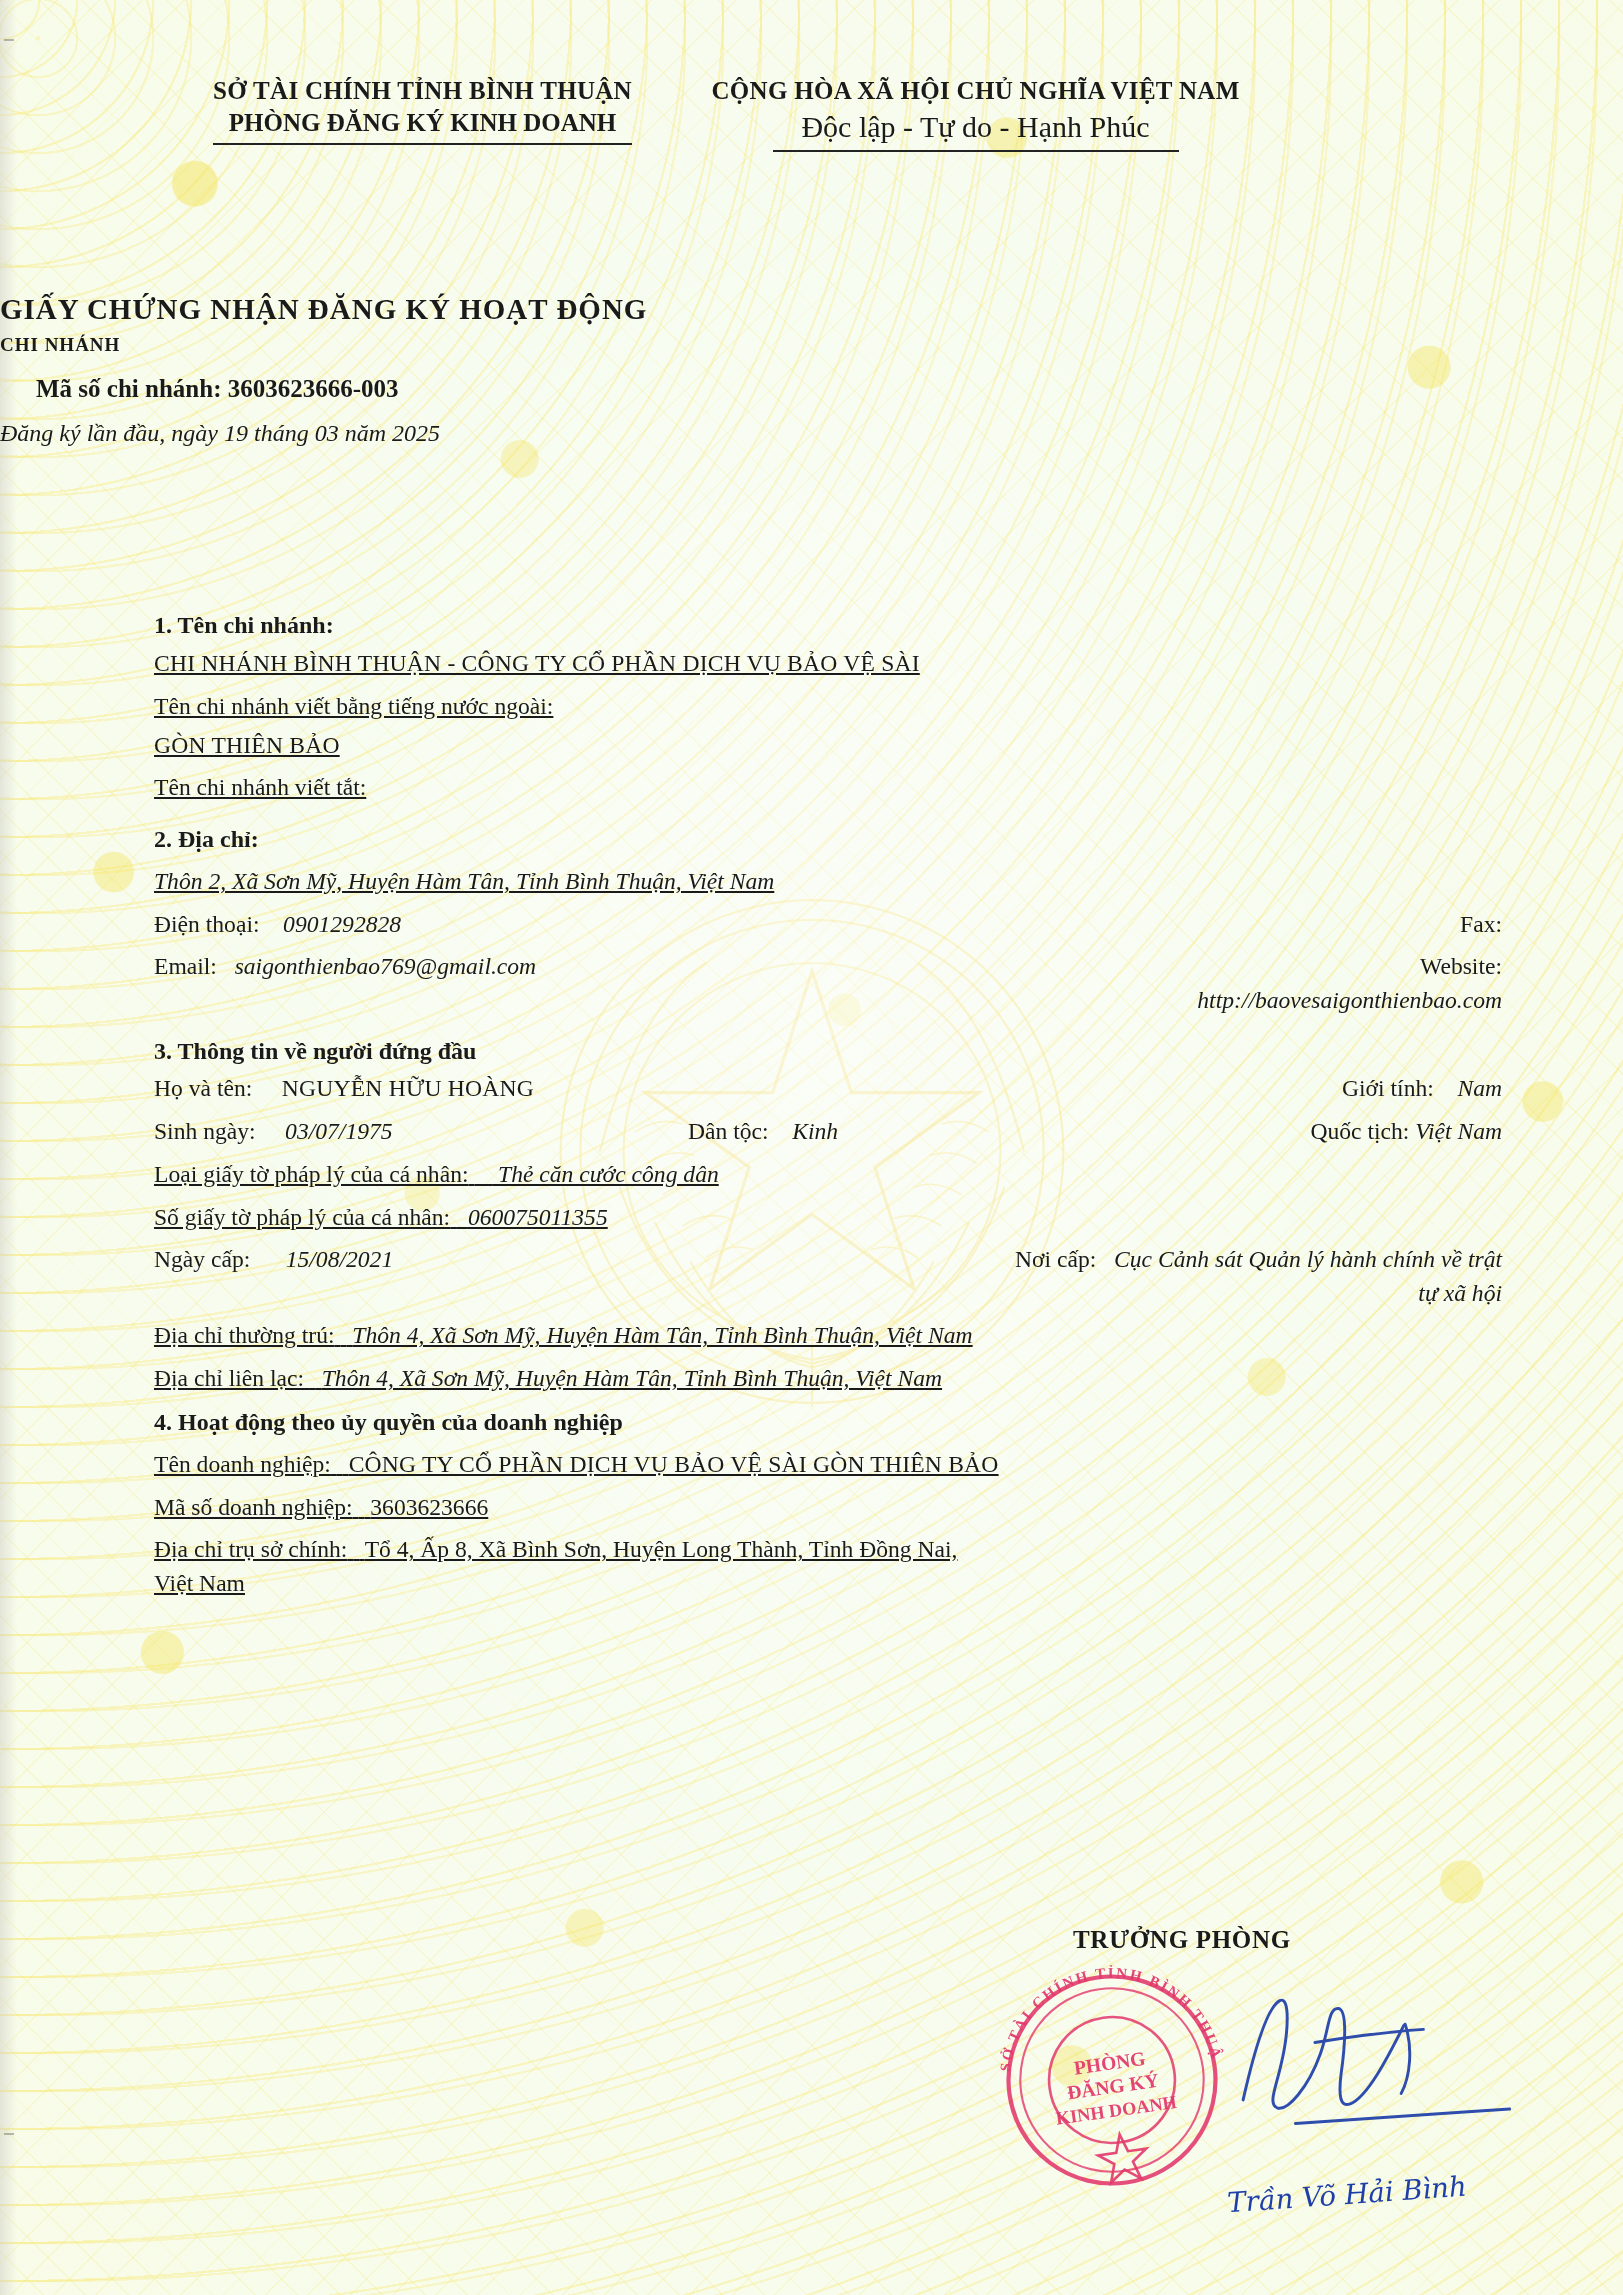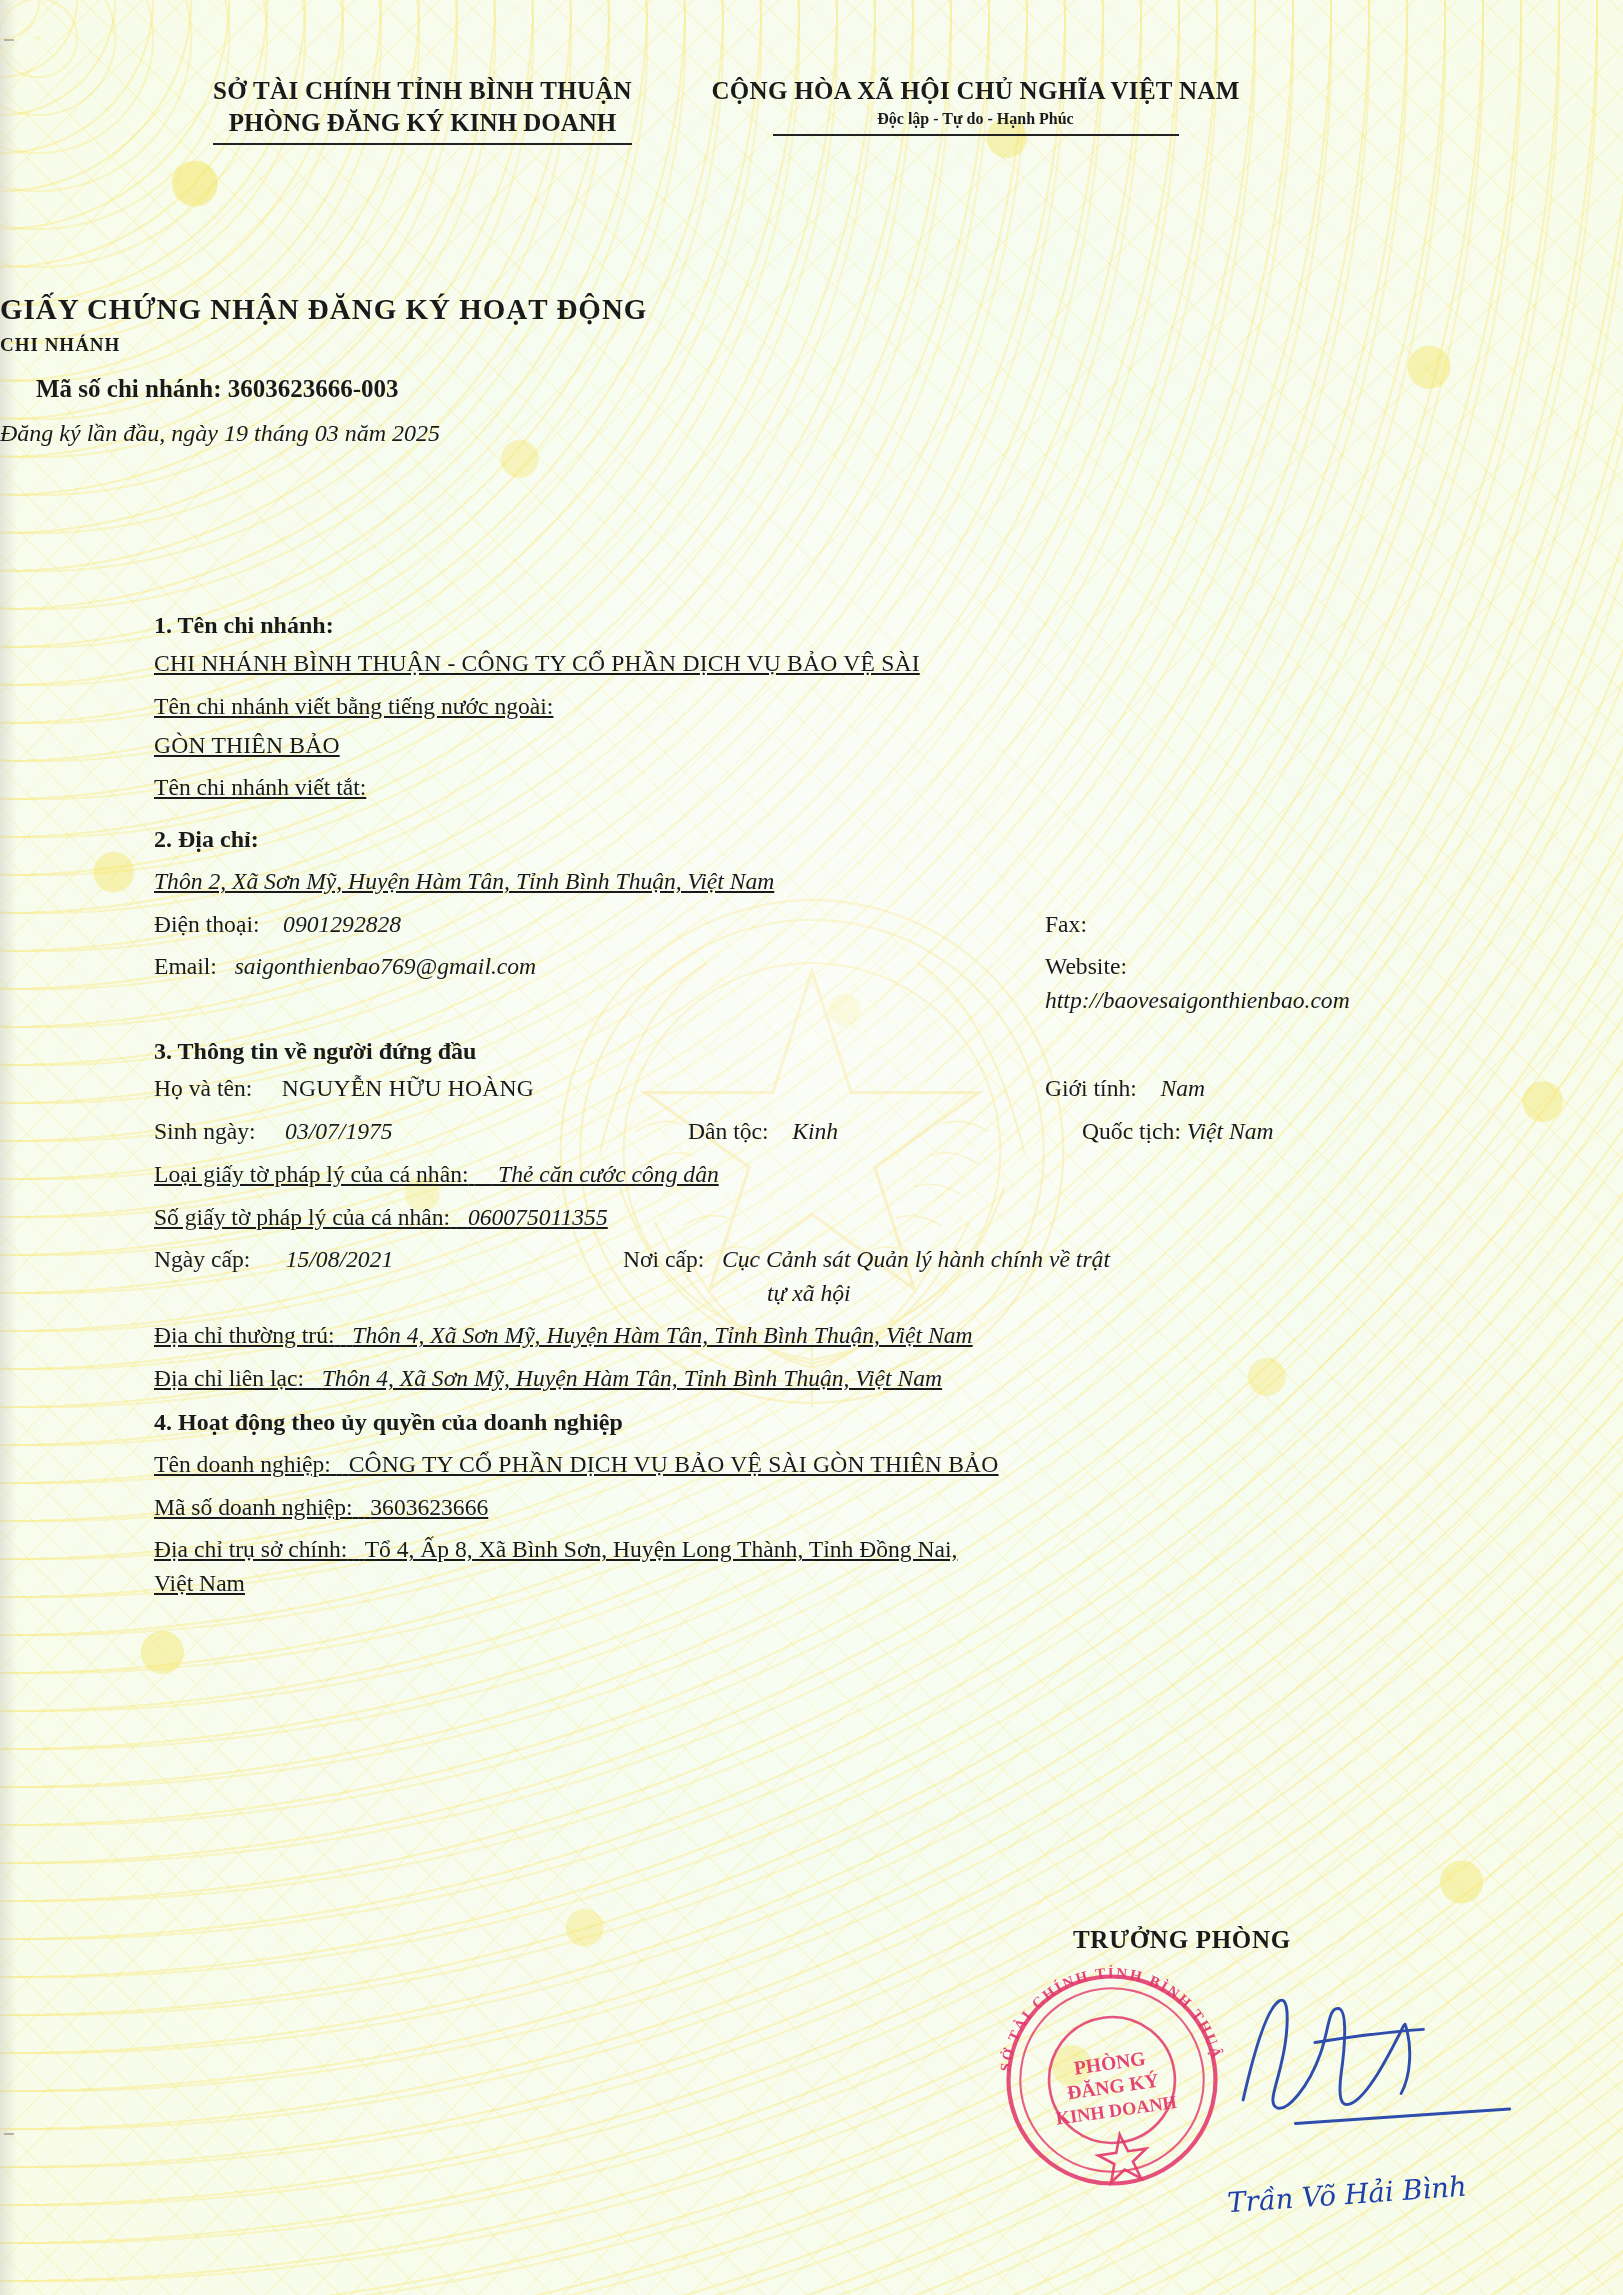--- a/index.html
+++ b/index.html
@@ -93,22 +93,22 @@
     letter-spacing: 0.3px;
     white-space: nowrap;
   }
   .hdr-line2 {
     font-size: 25px;
     font-weight: bold;
     margin-top: 3.9px;
     white-space: nowrap;
   }
   .hdr-sub {
-    font-size: 16px;
-    font-weight: bold;
+    font-size: 30px;
+    font-weight: normal;
     margin-top: 5.2px;
   }
   .rule {
     height: 2px;
     background: #222;
     margin: 5.9px auto 0;
   }
   .rule-left { width: 419px; }
   .rule-right { width: 406px; }
 
@@ -159,21 +159,21 @@
   .row { margin-top: 5.2px; text-decoration: underline; }
   .ital { font-style: italic; }
   .upper { letter-spacing: 0.2px; }
 
   .two-col {
     display: flex;
     width: 100%;
     gap: 37px;
   }
   .col-l { flex: 0 0 854px; }
-  .col-r { flex: 1; }
+  .col-r { flex: 1; text-align: right; }
 
   .lbl { }
   .val { }
   .gap-s { margin-top: 9.2px; }
   .gap-m { margin-top: 17px; }
 
   .website-wrap { max-width: 484px; word-break: break-word; }
 
   
   .sign-title {

